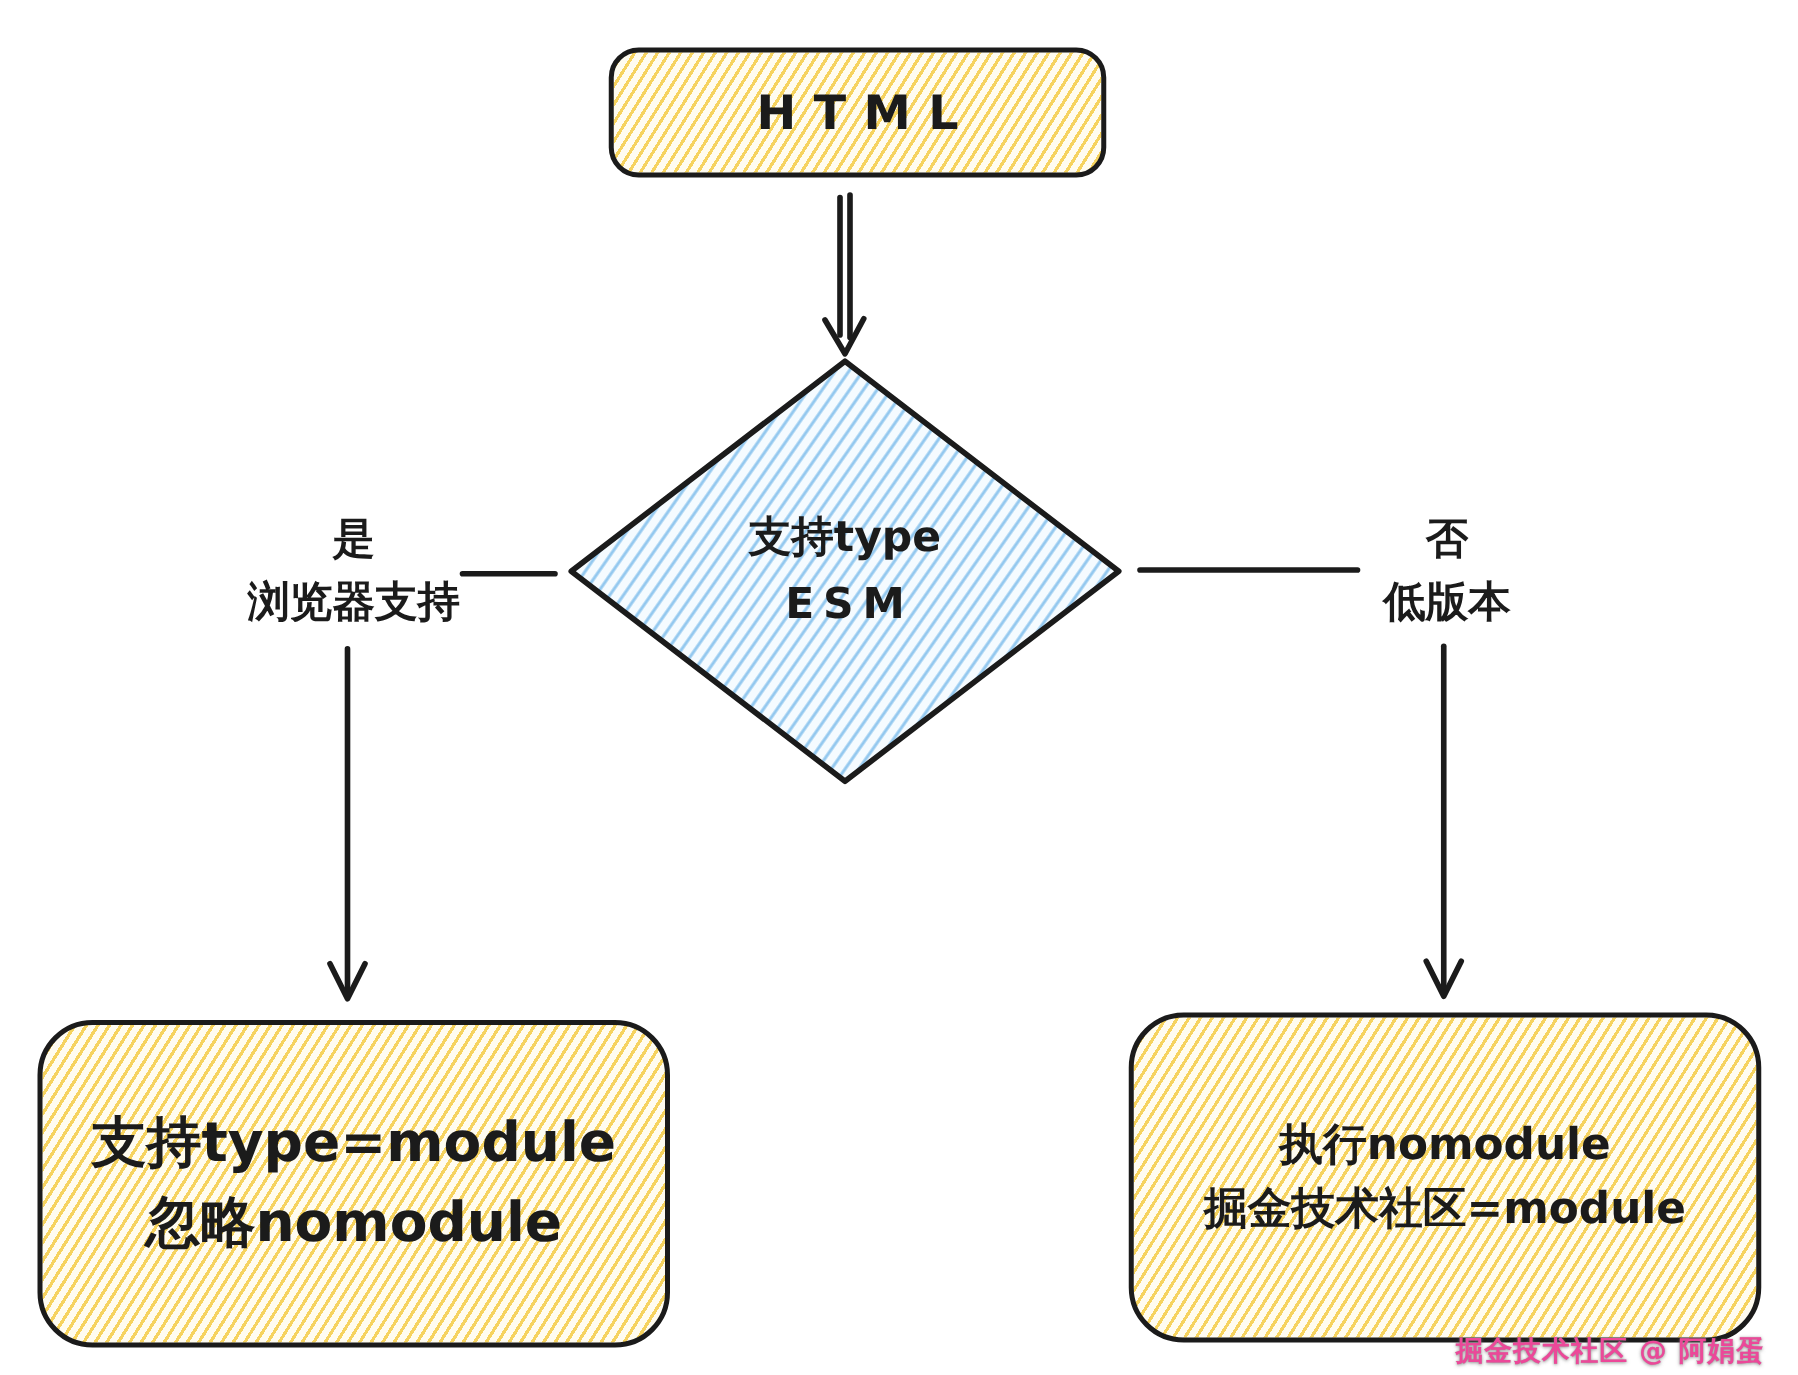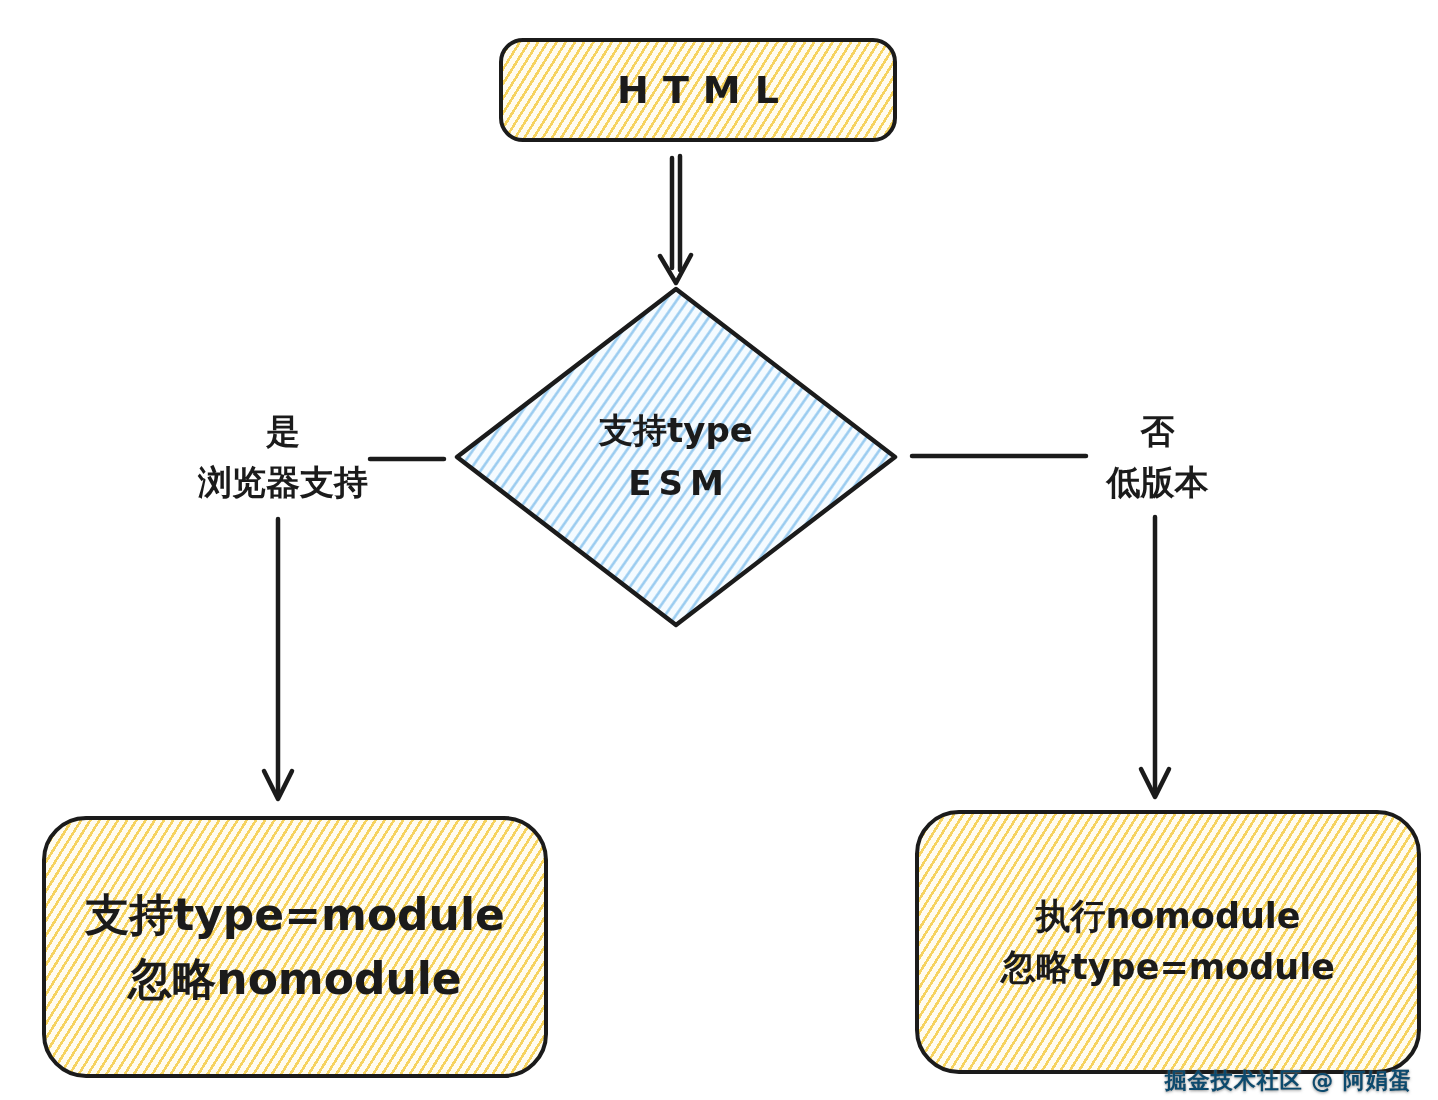--- a/index.html
+++ b/index.html
@@ -31,21 +31,20 @@
   }
   .node {
     position: absolute;
     box-sizing: border-box;
     border: 4.5px solid var(--stroke, #1b1b1b);
     display: flex;
     flex-direction: column;
     align-items: center;
     justify-content: center;
     text-align: center;
-    margin-left: 12px;
   }
   .hatch-yellow {
     background-color: #fffcf0;
     background-image: repeating-linear-gradient(
       122deg,
       transparent 0px,
       transparent 5.2px,
       var(--yellow-hatch, #f6d35f) 5.2px,
       var(--yellow-hatch, #f6d35f) 7.8px
     );
@@ -110,21 +109,21 @@
     font-weight: 600;
     line-height: 1.5;
   }
   .edge-label-yes { left: 178px; top: 406px; width: 210px; }
   .edge-label-no  { left: 1060px; top: 406px; width: 195px; }
   .watermark {
     position: absolute;
     right: 26px; bottom: 4px;
     font-size: 22px;
     font-weight: 600;
-    color: #0c4a6e;
+    color: #ec4899;
     text-shadow: 0 1px 3px rgba(110,110,110,0.75), 0 0 1px rgba(140,140,140,0.6);
     letter-spacing: 1px;
   }
 </style>
 </head>
 <body>
 
 <div class="canvas">
 
   <svg class="layer" viewBox="0 0 1438 1100" aria-hidden="true">
@@ -180,18 +179,18 @@
     <div>低版本</div>
   </div>
 
   <div class="node hatch-yellow node-result-left">
     <div>支持type=module</div>
     <div>忽略nomodule</div>
   </div>
 
   <div class="node hatch-yellow node-result-right">
     <div>执行nomodule</div>
-    <div>忽略type=module</div>
+    <div>掘金技术社区=module</div>
   </div>
 
   <div class="watermark">掘金技术社区 @ 阿娟蛋</div>
 
 </div>
 
 </body></html>

